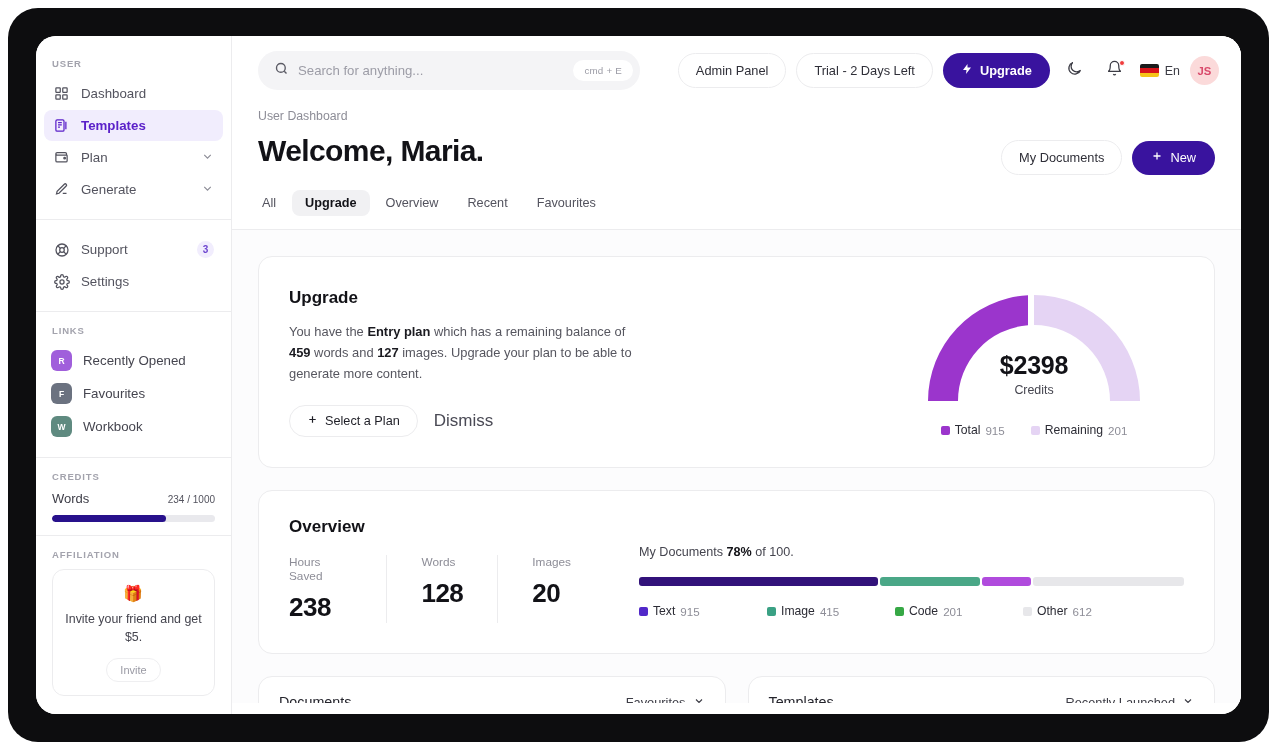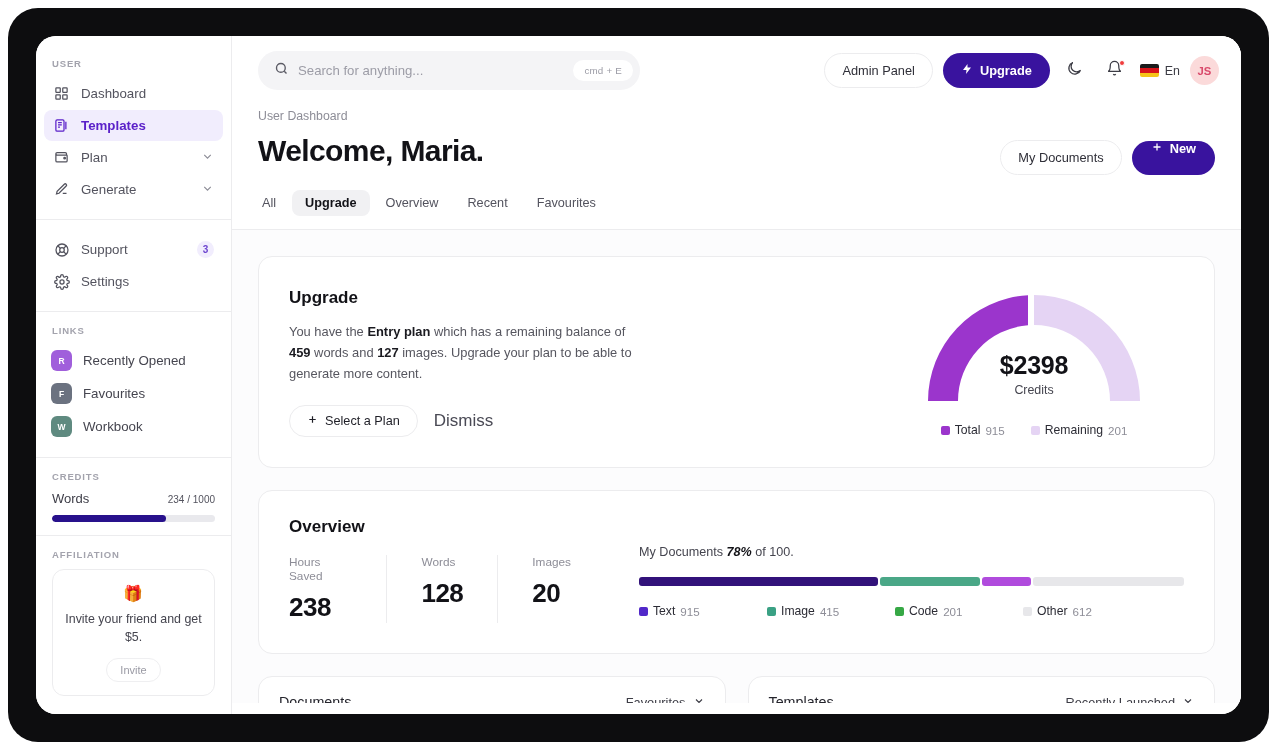--- a/index.html
+++ b/index.html
@@ -178,22 +178,22 @@
     cursor: pointer;
   }
 
   #page { padding: 0 26px; position: relative; }
   .breadcrumb { font-size: 12.3px; color: #8d8d97; margin-top: 4px; }
   .title-row { display: flex; align-items: flex-start; justify-content: space-between; margin-top: 11px; }
   h1.page-title { font-size: 30px; font-weight: 700; color: #121217; letter-spacing: -.02em; }
   .title-actions { display: flex; gap: 10px; align-items: center; padding-top: 6px;}
   .new-btn {
     height: 34px; border-radius: 999px; background: #39139e; color: #fff;
-    display: flex; gap: 7px; padding: 0 19px;
-    font-size: 12.8px; font-weight: 700; cursor: pointer; border: none;
+    display: flex; align-items: center; gap: 7px; padding: 0 19px;
+    font-size: 12.8px; font-weight: 400; cursor: pointer; border: none;
   }
   .tabs { display: flex; gap: 3px; align-items: center; margin-top: 15px; margin-left: -9px;}
   .tab {
     font-size: 12.7px; color: #53535e; padding: 6px 13px; border-radius: 8px;
     cursor: pointer;
   }
   .tab.active { background: #f1f1f3; color: #121217; font-weight: 600; }
   .topdivider { height:1px; background:#ececee; margin-top: 13px; margin-left:-26px; margin-right:-26px;}
 
   
@@ -228,21 +228,21 @@
   .card-overview { margin-top: 22px; display: flex; padding: 26px 30px 30px; }
   .ov-left { width: 350px; flex: none; }
   .ov-title { font-size: 17px; font-weight: 700; color: #121217; }
   .stats { display: flex; margin-top: 18px; }
   .stat { padding-right: 34px; margin-right: 34px; border-right: 1px solid #ececee; }
   .stat:last-child { border-right: none; }
   .stat .lbl { font-size: 11.8px; color: #8d8d97; }
   .stat .val { font-size: 26px; font-weight: 700; color: #121217; margin-top: 9px; letter-spacing: -.02em;}
   .ov-right { flex: 1; min-width: 0; padding-top: 28px; }
   .ov-caption { font-size: 12.6px; color: #45454f; }
-  .ov-caption b { color: #121217; font-weight: 700; font-style: italic; }
+  .ov-caption b { color: #121217; font-weight: 700; }
   .seg-track { display: flex; gap: 2px; height: 9px; margin-top: 18px; }
   .seg { border-radius: 3px; height: 100%; }
   .ov-legend { display: flex; margin-top: 18px; }
   .ov-legend .lg { width: 128px; }
 
   .bottom-row { display: flex; gap: 22px; margin-top: 22px; }
   .card-list { flex: 1; min-width: 0; }
   .cl-head {
     display: flex; align-items: center; justify-content: space-between;
     padding: 17px 20px; border-bottom: 1px solid #ececee;
@@ -394,20 +394,21 @@
                 <path d="M20 20l-3.6-3.6"></path>
               </svg>
         </span>
         <input type="text" placeholder="Search for anything..." style="">
         <span class="kbd-chip">cmd  +  E</span>
       </div>
 
       <div style="flex:1"></div>
 
       <div class="pill-btn">Admin Panel</div>
+      <div class="pill-btn">Trial - 2 Days Left</div>
 
       <div class="upgrade-btn">
         <span>
           <svg width="12" height="12" viewBox="0 0 24 24" fill="#fff">
                 <polygon points="13 2 4 14 11 14 10 22 20 9 13 9"></polygon>
               </svg>
         </span>
         <span>Upgrade</span>
       </div>
 

